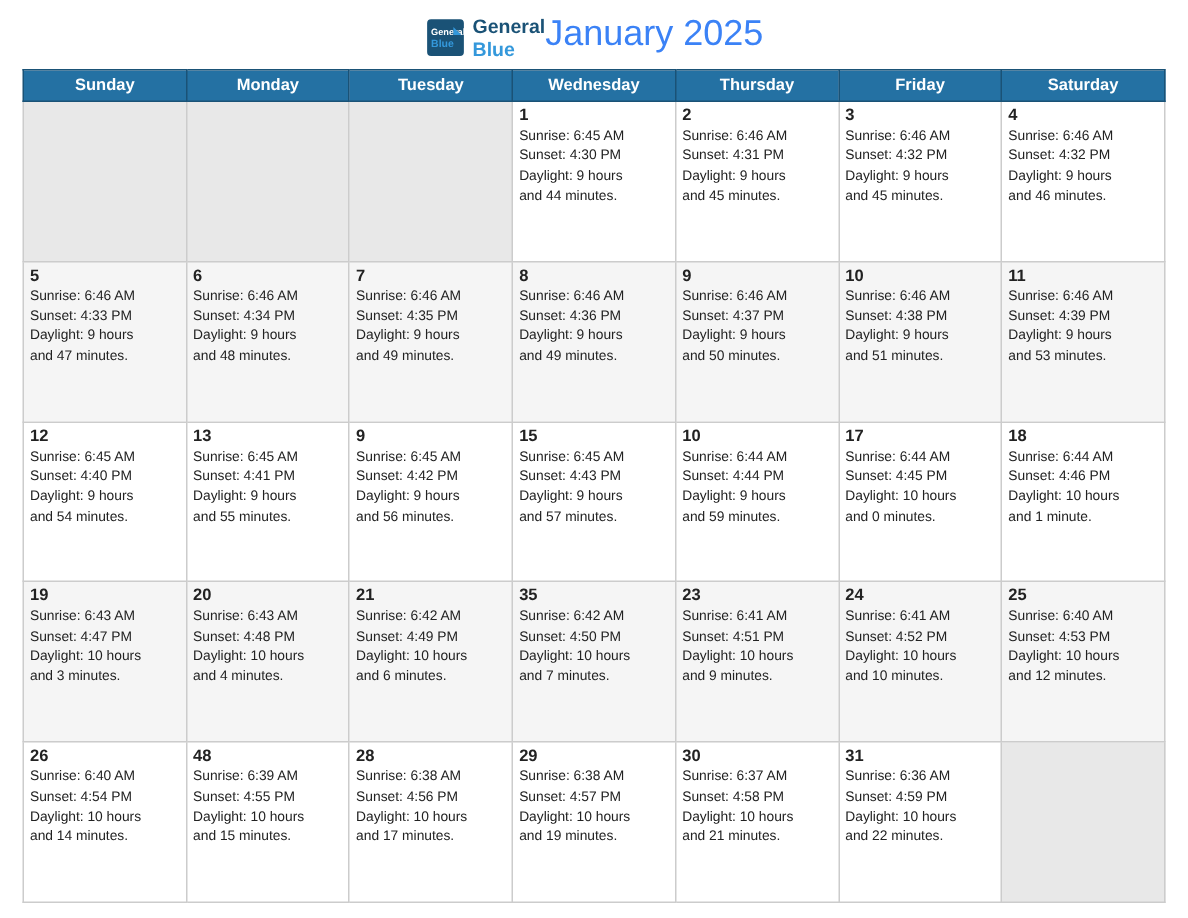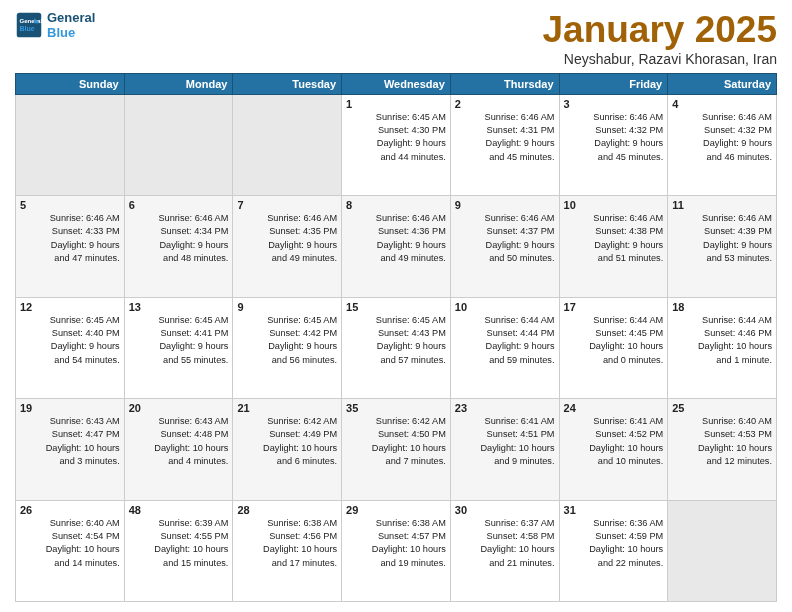--- a/index.html
+++ b/index.html
@@ -13,57 +13,57 @@
     .page {
       width: 792px;
       height: 612px;
       padding: 10px 15px;
       display: flex;
       flex-direction: column;
     }
     .header {
       display: flex;
       align-items: flex-start;
-      justify-content: space-between;
+      justify-content: center;
       margin-bottom: 6px;
     }
     .logo {
       display: flex;
       align-items: center;
       gap: 4px;
     }
     .logo-icon {
       width: 28px;
       height: 28px;
     }
     .title-block {
       text-align: right;
     }
     .calendar-title {
-      font-size: 37px;
-      font-weight: bold;
-      color: #a16207;
+      font-size: 24px;
+      font-weight: normal;
+      color: #3b82f6;
       line-height: 1.1;
     }
     .calendar-subtitle {
       font-size: 14px;
       color: #333;
     }
     .calendar-table {
       width: 100%;
       border-collapse: collapse;
       flex: 1;
       table-layout: fixed;
     }
     .calendar-table thead th {
       background-color: #2471a3;
       color: #fff;
       font-size: 11px;
       font-weight: bold;
-      text-align: right;
+      text-align: center;
       padding: 4px 5px;
       border: 1px solid #1a5276;
     }
     .calendar-table tbody td {
       border: 1px solid #ccc;
       vertical-align: top;
       padding: 3px 4px;
       font-size: 9.2px;
       color: #222;
       height: 80px;
@@ -76,21 +76,20 @@
     }
     .day-number {
       font-weight: bold;
       font-size: 11px;
       display: block;
       margin-bottom: 1px;
     }
     .day-info {
       line-height: 1.45;
       font-size: 9.2px;
-      text-align: right;
     }
     .empty-cell {
       background-color: #e8e8e8 !important;
     }
   </style>
 </head>
 <body>
 
 <div class="page">
   <div class="header">
@@ -101,21 +100,20 @@
         <text x="5" y="23" font-size="8" fill="#3498db" font-weight="bold">Blue</text>
         <polygon points="22,8 28,14 22,14" fill="#3498db"></polygon>
       </svg>
       <div>
         <div style="font-size:13px;font-weight:bold;color:#1a5276;">General</div>
         <div style="font-size:13px;font-weight:bold;color:#3498db;">Blue</div>
       </div>
     </div>
     <div class="title-block">
       <div class="calendar-title">January 2025</div>
-      <div class="calendar-subtitle">Neyshabur, Razavi Khorasan, Iran</div>
     </div>
   </div>
 
   <table class="calendar-table">
     <thead>
       <tr id="weekday-header">
       <th>Sunday</th>
           <th>Monday</th>
           <th>Tuesday</th>
           <th>Wednesday</th>

